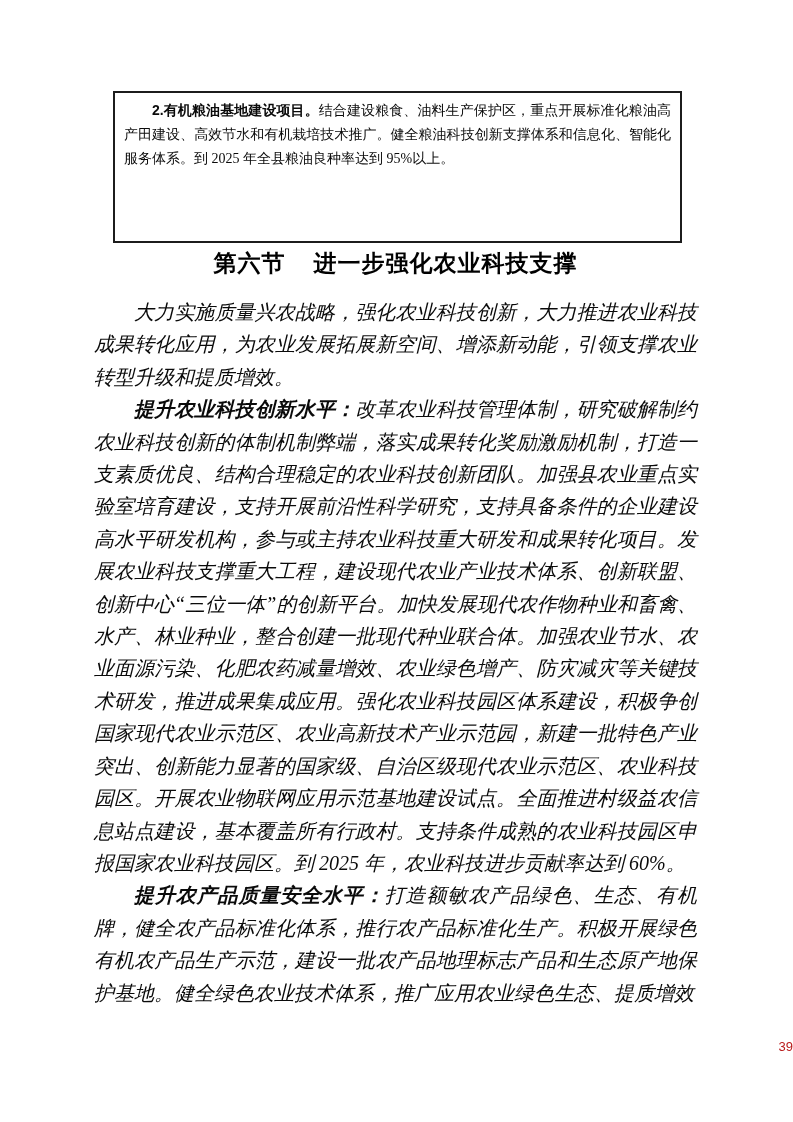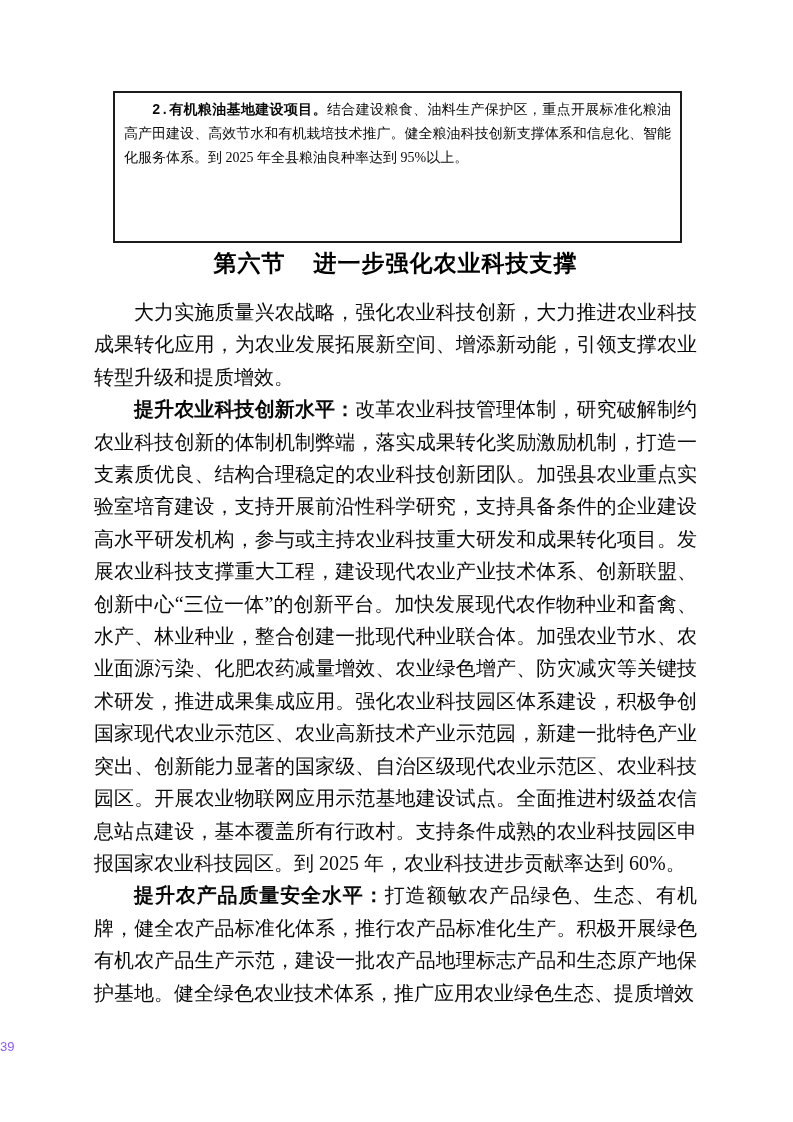--- a/index.html
+++ b/index.html
@@ -31,21 +31,21 @@
   .box-para {
     margin: 0;
     font-size: 14px;
     line-height: 24px;
     text-align: justify;
     text-indent: 2em;
     color: #0a0a0a;
   }
   .box-lead {
     font-weight: 700;
-    font-family: Liberation Mono, monospace;
+    font-family: Liberation Sans, sans-serif;
   }
   
   .section-heading {
     position: absolute;
     top: 248px;
     left: 94px;
     width: 603px;
     margin: 0;
     text-align: center;
     font-size: 23px;
@@ -64,35 +64,36 @@
     top: 296px;
     width: 603px;
     font-size: 20px;
     line-height: 32.4px;
     text-align: justify;
     color: #0a0a0a;
   }
   .para {
     margin: 0;
     text-indent: 2em;
+    font-style: italic;
   }
   .para-lead {
     font-weight: 700;
     font-family: "Liberation Sans", sans-serif;
   }
   
   .page-number {
     position: absolute;
     top: 1039px;
     left: 0;
     width: 100%;
-    text-align: left;
+    text-align: right;
     font-size: 13px;
     font-family: "Liberation Sans", sans-serif;
-    color: #8b5cf6;
+    color: #b91c1c;
   }
 </style>
 </head>
 <body>
 
 <div class="page">
 
   <div class="notice-box">
     <p class="box-para"><span class="box-lead">2.有机粮油基地建设项目。</span><span>结合建设粮食、油料生产保护区，重点开展标准化粮油高产田建设、高效节水和有机栽培技术推广。健全粮油科技创新支撑体系和信息化、智能化服务体系。到 2025 年全县粮油良种率达到 95%以上。</span></p>
   </div>

